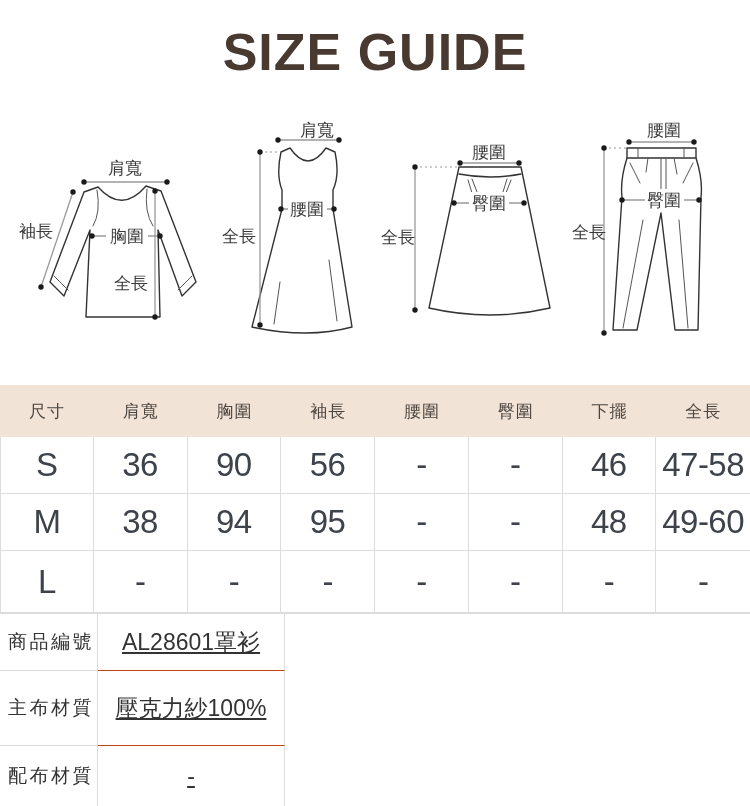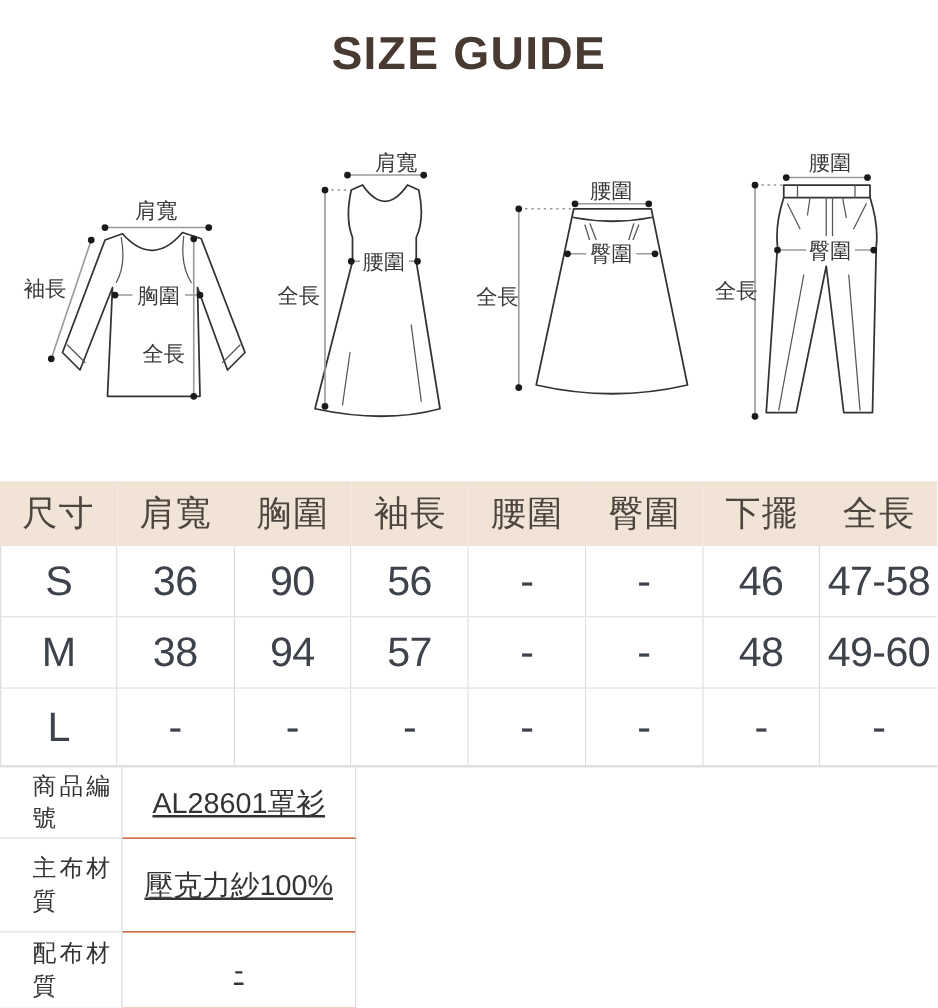--- a/index.html
+++ b/index.html
@@ -1,21 +1,21 @@
 <!DOCTYPE html>
 <html><head>
 <meta charset="utf-8">
 <style>
   * { margin:0; padding:0; box-sizing:border-box; }
   html,body { width:750px; height:806px; }
   body { background:#fff; font-family:"Liberation Sans","DejaVu Sans",sans-serif; }
   .page { position:relative; width:750px; height:806px; background:#fff; overflow:hidden; }
 
   .title { position:absolute; top:22px; left:0; width:100%; text-align:center;
-           font-size:37px; font-weight:600; color:#483a31; letter-spacing:1px; }
+           font-size:52px; font-weight:600; color:#483a31; letter-spacing:1px; }
 
   .diagrams { position:absolute; top:90px; left:0; width:750px; height:270px; }
   .diagram  { position:absolute; top:0; height:270px; }
   .d1 { left:0;     width:200px; }
   .d2 { left:200px; width:180px; }
   .d3 { left:380px; width:180px; }
   .d4 { left:560px; width:190px; }
   svg { display:block; }
   svg .garment { fill:none; stroke:#333; stroke-width:1.4; stroke-linejoin:round; stroke-linecap:round; }
   svg .seam    { fill:none; stroke:#555; stroke-width:1;   stroke-linecap:round; }
@@ -23,31 +23,31 @@
   svg .dotted  { stroke:#9a9a9a; stroke-width:1.2; stroke-dasharray:2 3; fill:none; }
   svg .dot     { fill:#1a1a1a; }
   svg .mask    { fill:#ffffff; }
   svg text     { font-family:"Liberation Sans","DejaVu Sans",sans-serif; font-size:17px;
                  fill:#3a3a3a; text-anchor:middle; }
 
   .size-table { position:absolute; top:385px; left:0; width:750px; height:228px;
                 display:grid; grid-template-columns:repeat(8,1fr);
                 grid-template-rows:52px 57px 57px 62px; }
   .hcell { background:#f2e3d7; display:flex; align-items:center; justify-content:center;
-           font-size:28px; color:#4c463f; letter-spacing:1px; }
+           font-size:17px; color:#4c463f; letter-spacing:1px; }
   .cell  { background:#fff; display:flex; align-items:center; justify-content:center;
            font-size:33px; font-weight:300; color:#3e434b; letter-spacing:-0.5px;
            border-right:1px solid #ddd; border-bottom:1px solid #ddd; }
   .cell.cfirst { border-left:1px solid #ddd; }
   .cell.clast  { border-right:none; }
 
   .info { position:absolute; top:613px; left:0; width:750px; height:193px;
           display:grid; grid-template-columns:98px 187px 1fr;
           grid-template-rows:57px 75px 61px; border-top:1px solid #ddd; }
-  .ilabel { display:flex; align-items:center; padding-left:26px; font-size:19px; color:#333;
+  .ilabel { display:flex; align-items:center; padding-left:8px; font-size:19px; color:#333;
             letter-spacing:2.5px; border-right:1px solid #ddd; border-bottom:1px solid #ddd; }
   .ivalue { display:flex; align-items:center; justify-content:center; font-size:23px; color:#333;
             border-right:1px solid #ddd; border-bottom:1px solid #c2410c;text-decoration:underline; }
   .note   { grid-column:3; grid-row:1 / 4; padding:12px 10px 0 8px; font-size:18px;
             line-height:29px; color:#222; }
 </style>
 </head>
 <body>
 
 <div class="page">
@@ -177,21 +177,21 @@
     <div class="cell">90</div>
     <div class="cell">56</div>
     <div class="cell">-</div>
     <div class="cell">-</div>
     <div class="cell">46</div>
     <div class="cell clast">47-58</div>
 
     <div class="cell cfirst">M</div>
     <div class="cell">38</div>
     <div class="cell">94</div>
-    <div class="cell">57</div>
+    <div class="cell">95</div>
     <div class="cell">-</div>
     <div class="cell">-</div>
     <div class="cell">48</div>
     <div class="cell clast">49-60</div>
 
     <div class="cell cfirst">L</div>
     <div class="cell">-</div>
     <div class="cell">-</div>
     <div class="cell">-</div>
     <div class="cell">-</div>

